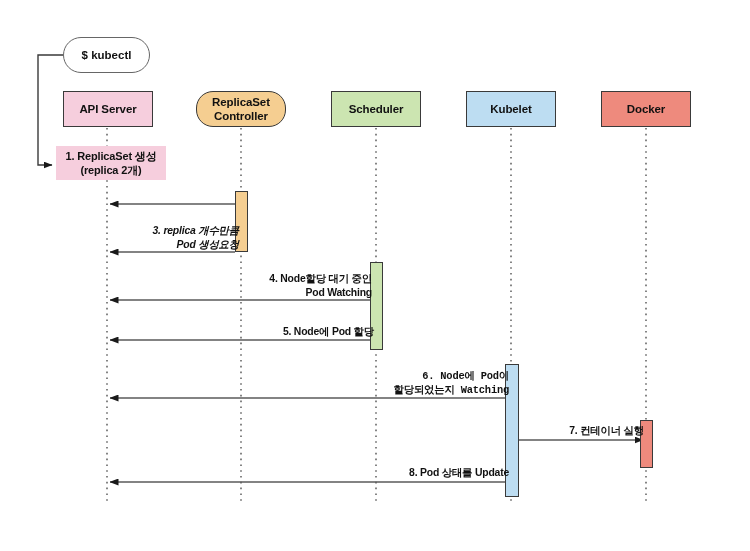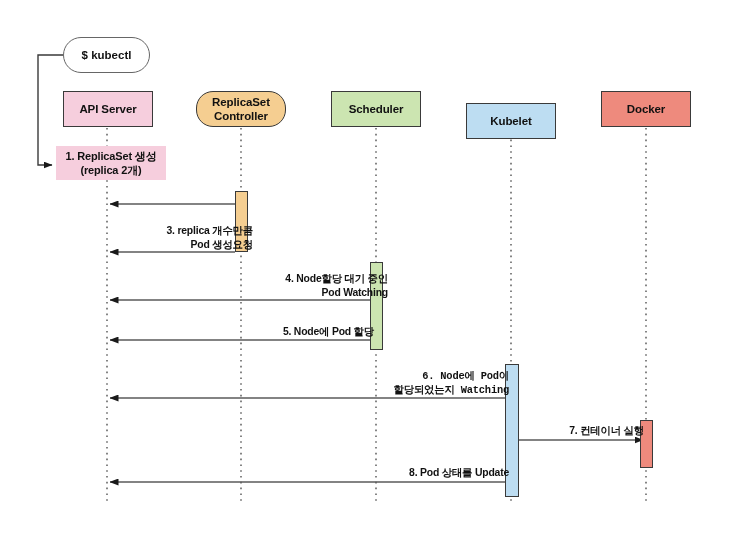--- a/index.html
+++ b/index.html
@@ -120,43 +120,43 @@
 
   <div class="actor-box" style="left:196px; top:91px; width:90px; height:36px; background:#f5ce91; white-space:pre-line;border-radius:17px;">
     <span>ReplicaSet
 Controller</span>
   </div>
 
   <div class="actor-box" style="left:331px; top:91px; width:90px; height:36px; background:#cce5b1;">
     <span>Scheduler</span>
   </div>
 
-  <div class="actor-box" style="left:466px; top:91px; width:90px; height:36px; background:#bdddf2;margin-top:12px;">
+  <div class="actor-box" style="left:466px; top:91px; width:90px; height:36px; background:#bdddf2;">
     <span>Kubelet</span>
   </div>
 
   <div class="actor-box" style="left:601px; top:91px; width:90px; height:36px; background:#ee8a7d;align-items:center;">
     <span>Docker</span>
   </div>
 
   <div class="note-box" style="left:56px; top:146px; width:110px; height:34px; background:#f6cedd;">
     <span>1. ReplicaSet 생성
 (replica 2개)</span>
   </div>
 
   <div class="activation" style="left:235px; top:191px; width:13px; height:61px; background:#f5ce91;"></div>
   <div class="activation" style="left:370px; top:262px; width:13px; height:88px; background:#cce5b1;"></div>
   <div class="activation" style="left:505px; top:364px; width:14px; height:133px; background:#bdddf2;"></div>
   <div class="activation" style="left:640px; top:420px; width:13px; height:48px; background:#ee8a7d;"></div>
 
 
-  <div class="msg-label" style="left:135px; top:224px; width:118px;">3. replica 개수만큼
+  <div class="msg-label" style="left:121px; top:224px; width:118px;font-style:italic;">3. replica 개수만큼
 Pod 생성요청</div>
 
-  <div class="msg-label" style="left:257px; top:272px; width:131px;">4. Node할당 대기 중인
+  <div class="msg-label" style="left:241px; top:272px; width:131px;">4. Node할당 대기 중인
 Pod Watching</div>
 
   <div class="msg-label" style="left:255px; top:325px; width:119px;">5. Node에 Pod 할당</div>
 
   <div class="msg-label" style="left:375px; top:370px; width:134px;font-family:Liberation Mono, monospace;">6. Node에 Pod이
 할당되었는지 Watching</div>
 
   <div class="msg-label" style="left:540px; top:424px; width:104px;">7. 컨테이너 실행</div>
 
   <div class="msg-label" style="left:380px; top:466px; width:129px;">8. Pod 상태를 Update</div>

